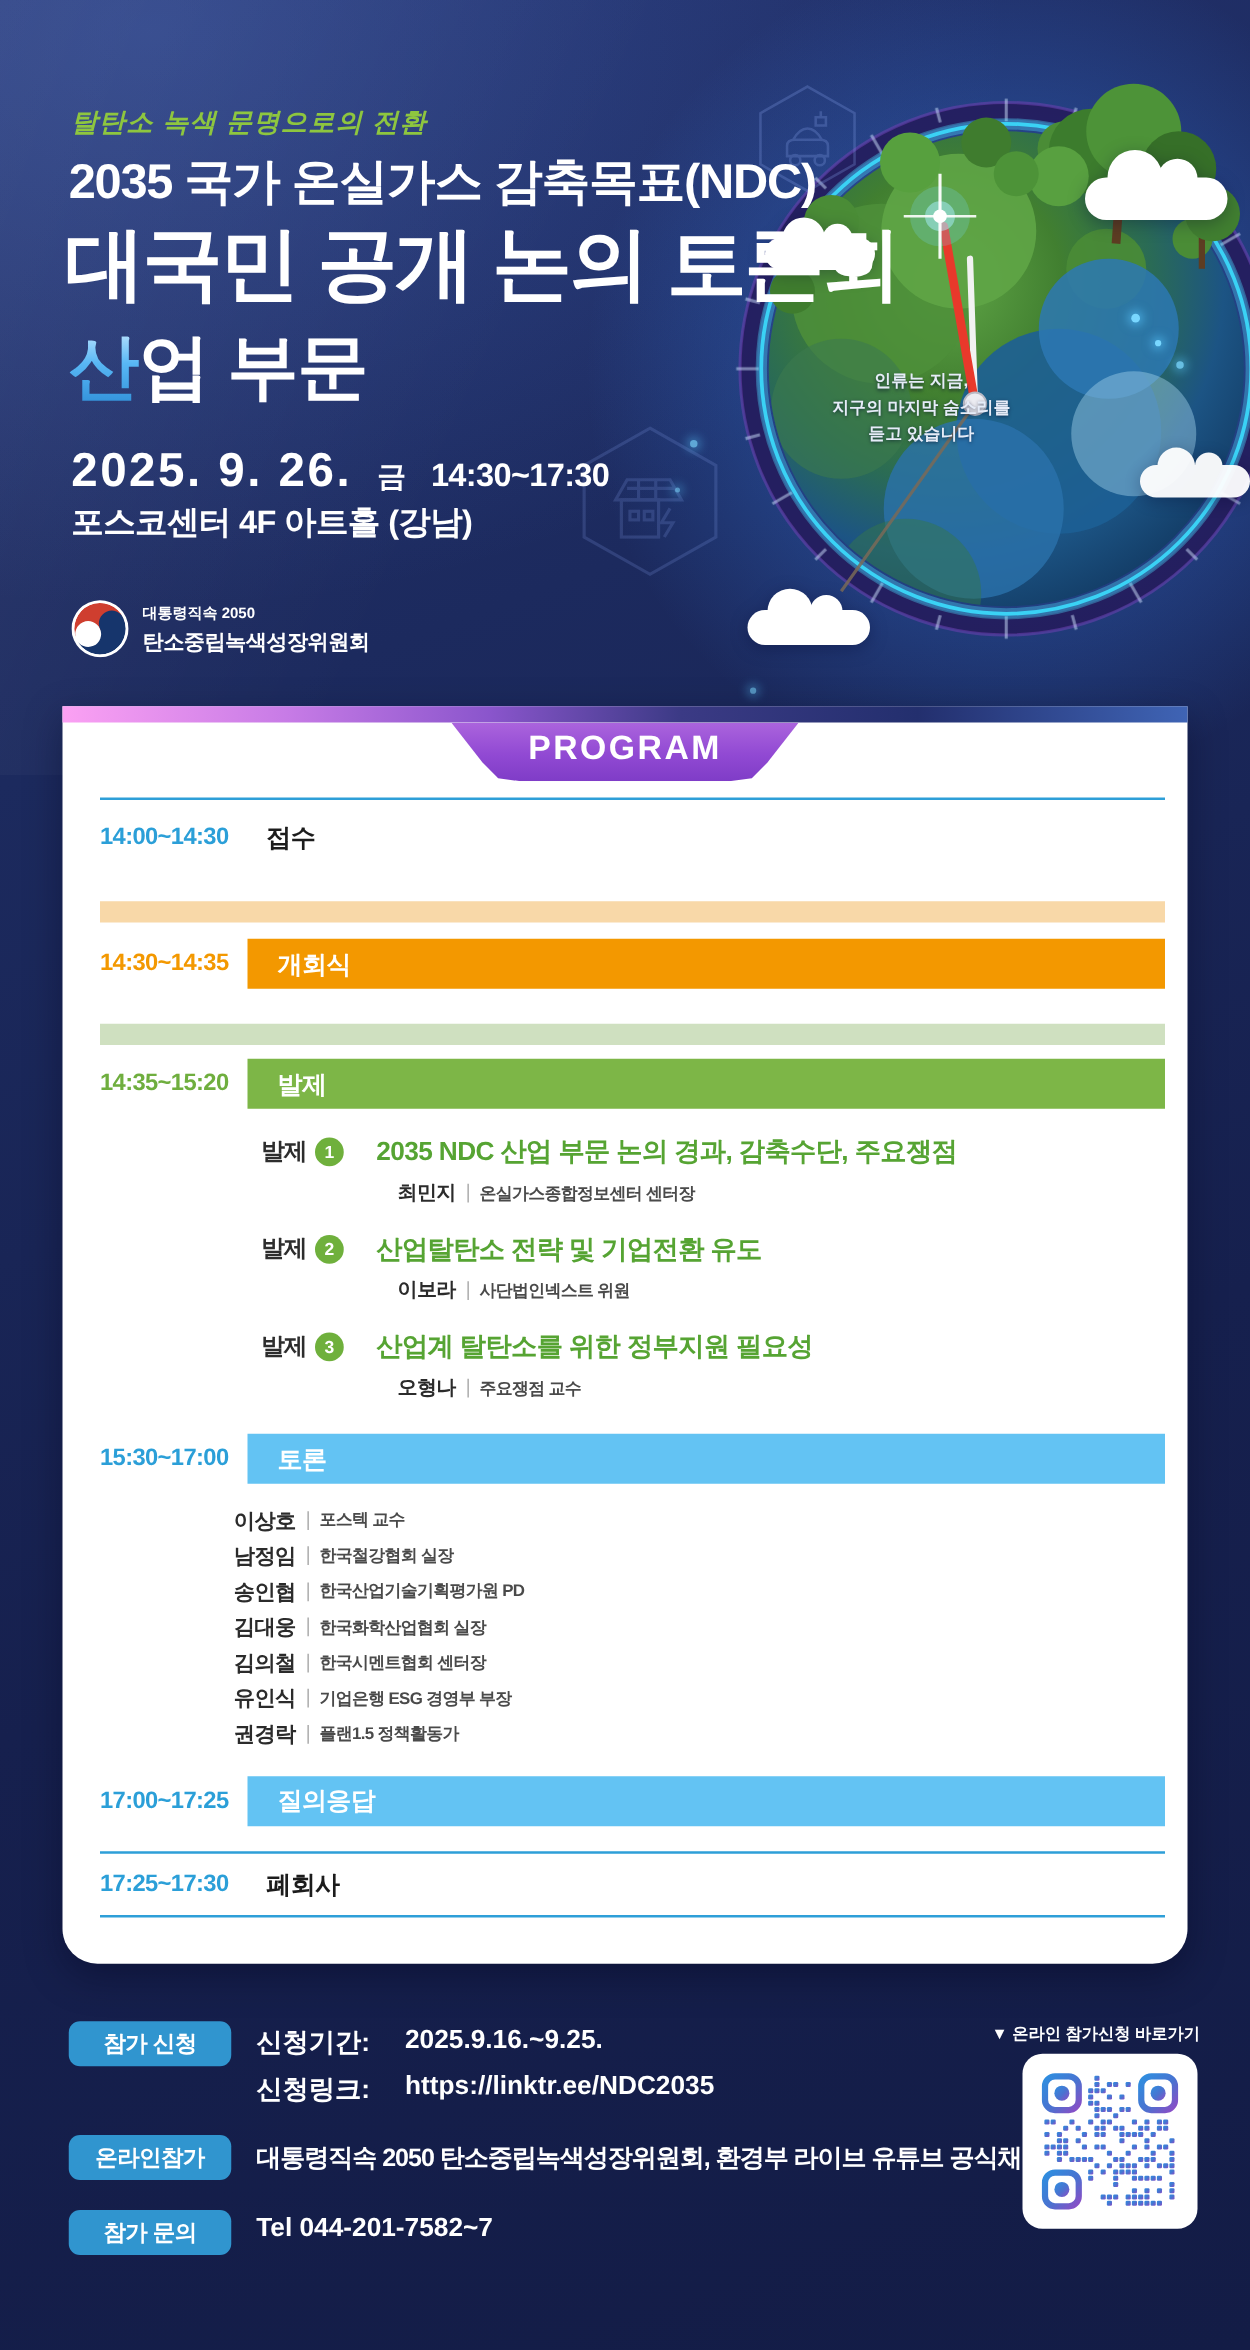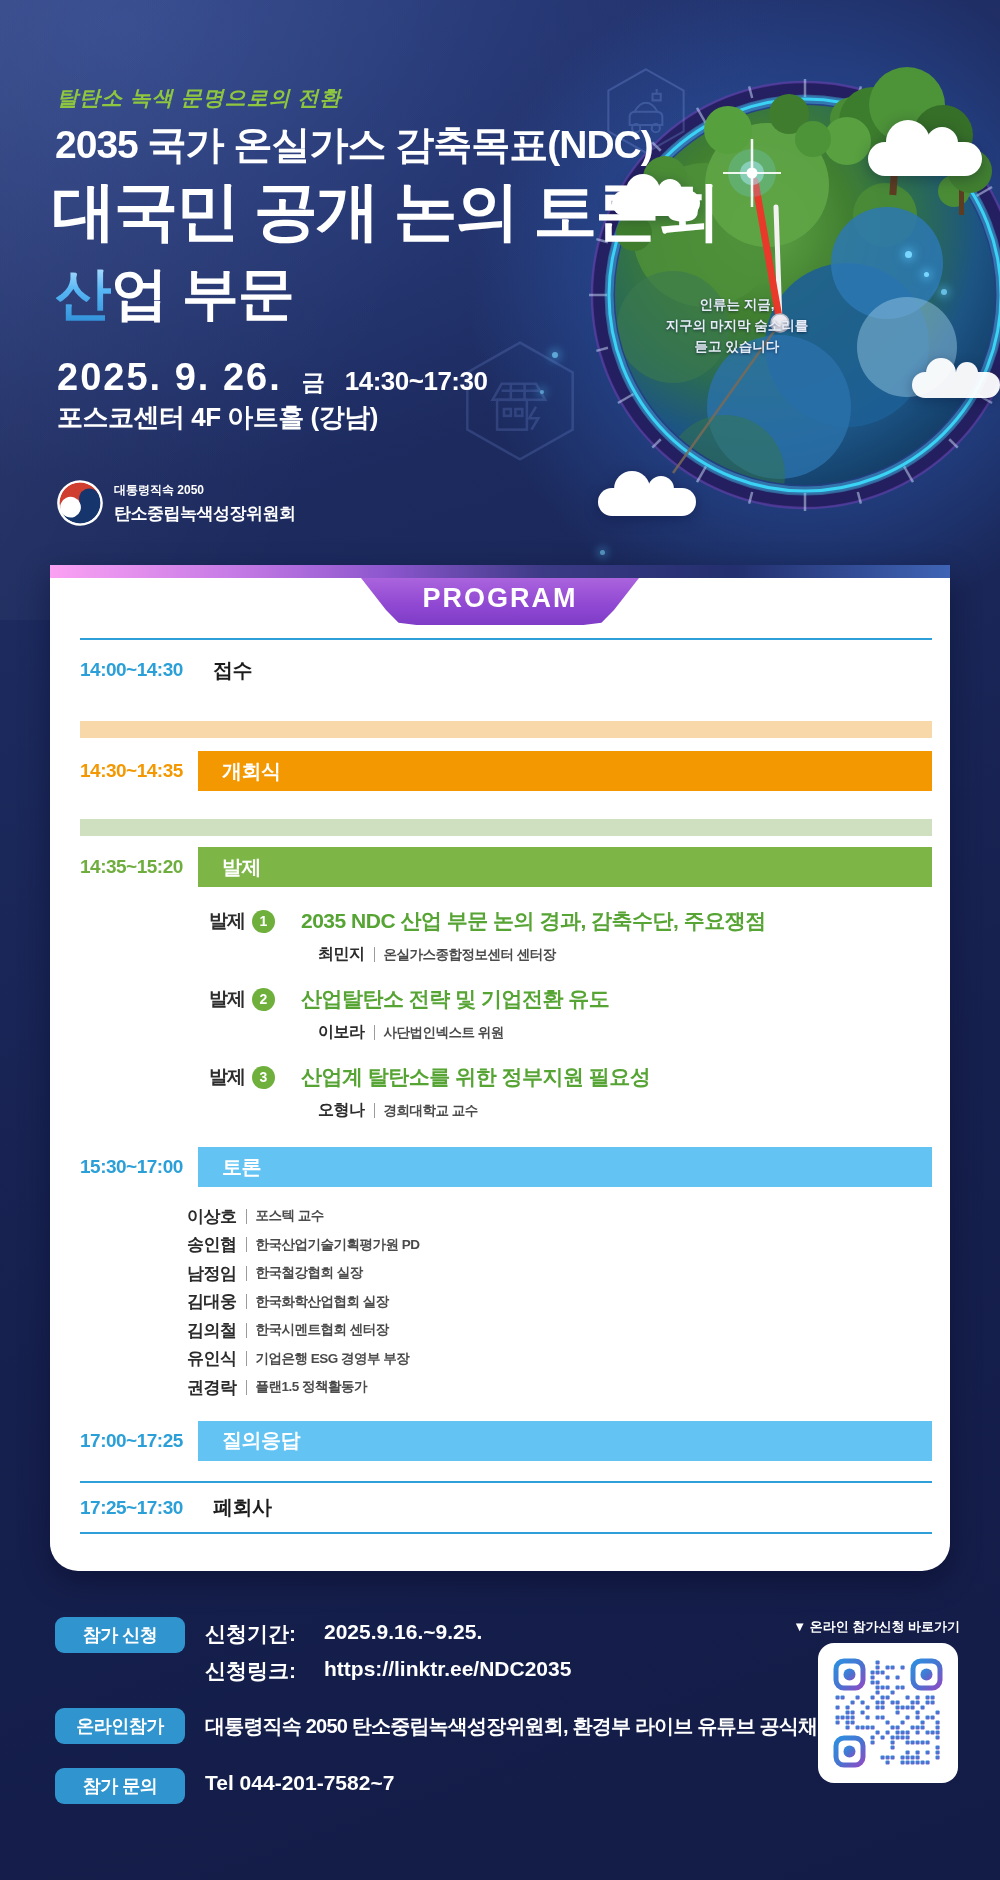--- a/index.html
+++ b/index.html
@@ -340,44 +340,44 @@
 
       <div class="pres-item">
         <div class="pres-head">
           <span class="pres-label">발제</span>
           <span class="badge">3</span>
           <span class="pres-title">산업계 탈탄소를 위한 정부지원 필요성</span>
         </div>
         <div class="speaker">
           <span class="name">오형나</span>
           <span class="vdiv"></span>
-          <span class="affil">경희대학교 교수</span>
+          <span class="affil">주요쟁점 교수</span>
         </div>
       </div>
 
       <div class="prow row-disc">
         <span class="ptime t-blue">15:30~17:00</span>
         <div class="pbar bar-sky">토론</div>
       </div>
 
       <div class="panelists">
         <div class="panelist">
             <span class="name">이상호</span>
             <span class="vdiv"></span>
             <span class="affil">포스텍 교수</span>
           </div>
         <div class="panelist">
+            <span class="name">남정임</span>
+            <span class="vdiv"></span>
+            <span class="affil">한국철강협회 실장</span>
+          </div>
+        <div class="panelist">
             <span class="name">송인협</span>
             <span class="vdiv"></span>
             <span class="affil">한국산업기술기획평가원 PD</span>
-          </div>
-        <div class="panelist">
-            <span class="name">남정임</span>
-            <span class="vdiv"></span>
-            <span class="affil">한국철강협회 실장</span>
           </div>
         <div class="panelist">
             <span class="name">김대웅</span>
             <span class="vdiv"></span>
             <span class="affil">한국화학산업협회 실장</span>
           </div>
         <div class="panelist">
             <span class="name">김의철</span>
             <span class="vdiv"></span>
             <span class="affil">한국시멘트협회 센터장</span>

